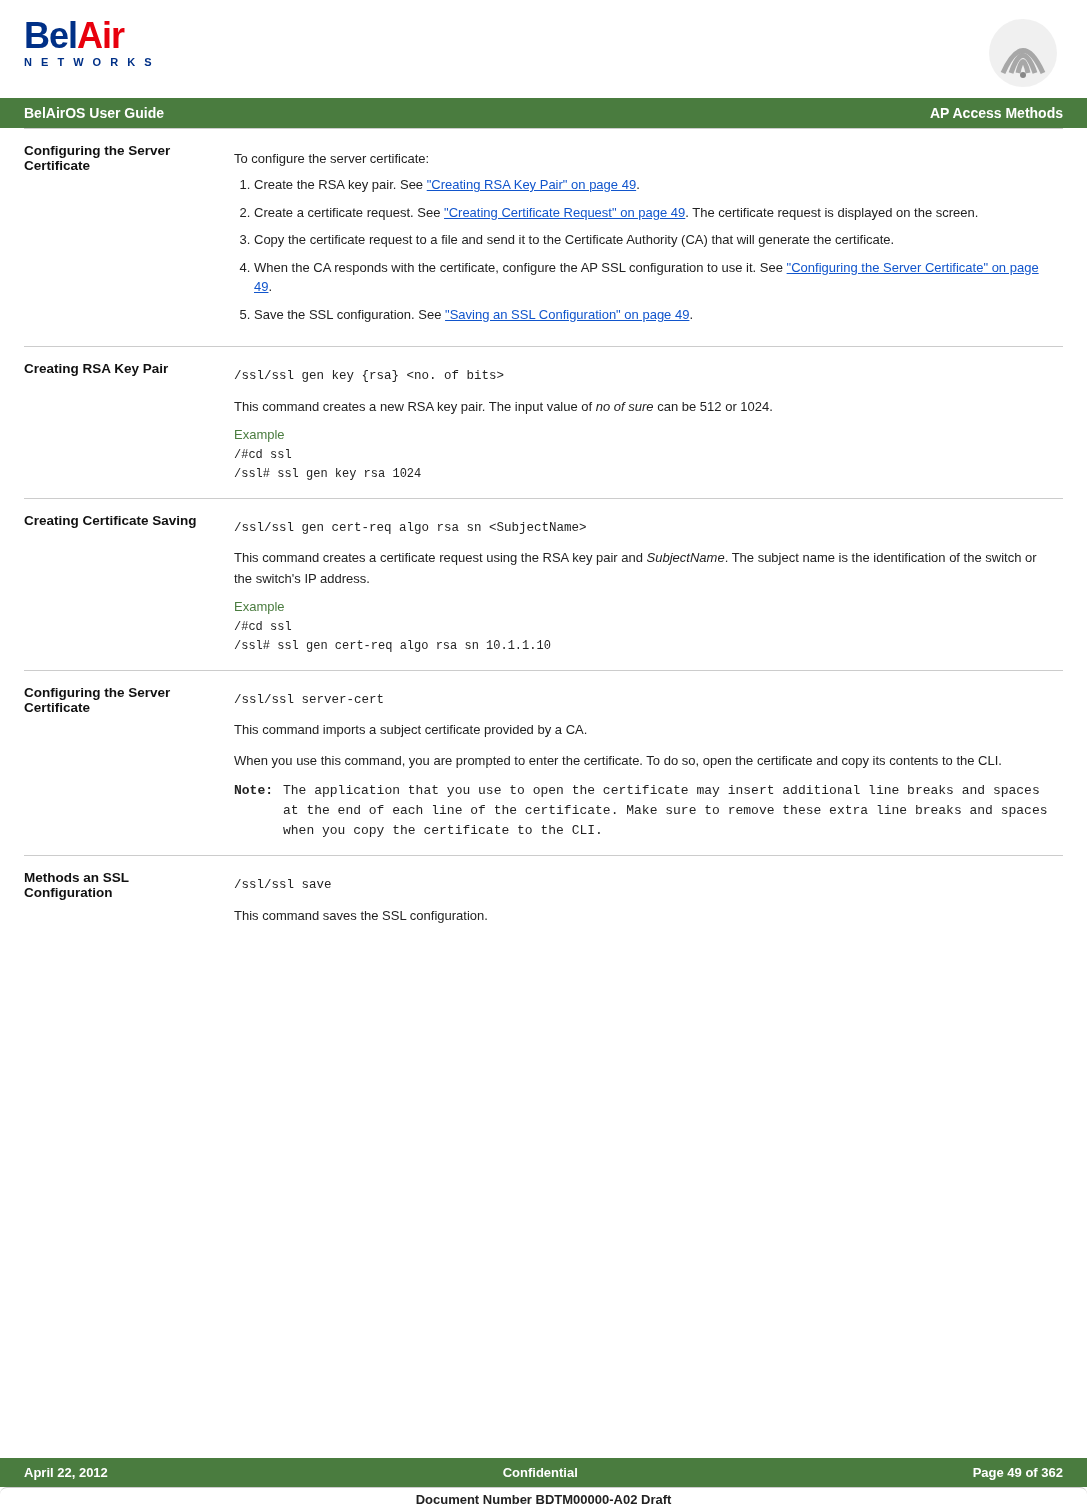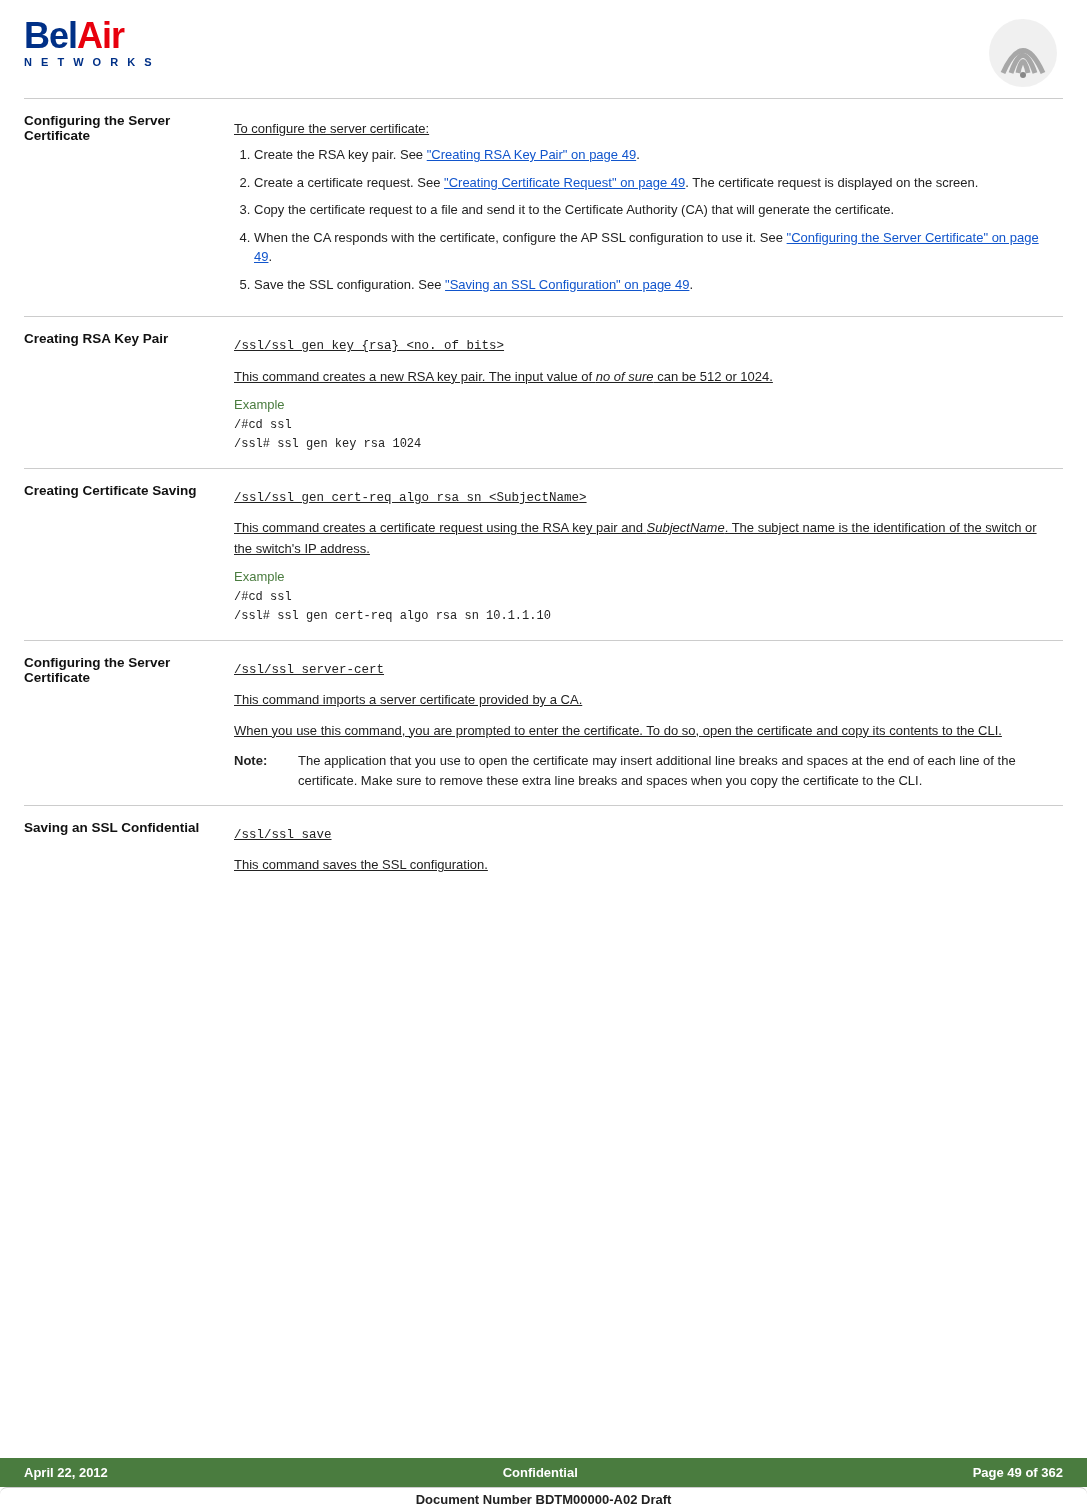--- a/index.html
+++ b/index.html
@@ -128,22 +128,23 @@
       font-weight: normal;
       font-size: 13px;
       margin-top: 10px;
       display: block;
     }
 
     
     .note-block {
       display: flex;
       margin-top: 10px;
-      gap: 22px;
+      gap: 7px;
       line-height: 1.5;
+      font-family: Liberation Mono, monospace;
     }
 
     .note-label {
       font-weight: bold;
       font-size: 13px;
       min-width: 42px;
     }
 
     .note-text {
       font-size: 13px;
@@ -183,21 +184,20 @@
       border-radius: 7px;
     }
 
     .main-wrapper {
       padding-bottom: 80px;
     }
 
     p {
       line-height: 1.55;
       margin-top: 6px;
-      text-decoration: underline;
     }
 
     .para-gap {
       margin-top: 10px;
     }
   </style>
 </head>
 <body>
 
 <div class="main-wrapper">
@@ -213,20 +213,24 @@
     <svg width="80" height="70" viewBox="0 0 80 70">
       <circle cx="40" cy="35" r="34" fill="#ccc" opacity="0.3"></circle>
 
       <path d="M20,55 Q40,10 60,55" fill="none" stroke="#888" stroke-width="5" opacity="0.7"></path>
       <path d="M28,55 Q40,20 52,55" fill="none" stroke="#888" stroke-width="5" opacity="0.7"></path>
       <path d="M35,55 Q40,32 45,55" fill="none" stroke="#888" stroke-width="5" opacity="0.7"></path>
       <circle cx="40" cy="57" r="3" fill="#888"></circle>
     </svg>
   </div>
 
+  <div class="nav-bar">
+    <span>BelAirOS User Guide</span>
+    <span>AP Access Methods</span>
+  </div>
 
   <div class="content">
     <table class="doc-table">
 
       <tbody>
           <tr class="section-divider">
         <td>
           <strong>Configuring the Server Certificate</strong>
         </td>
         <td>
@@ -279,37 +283,37 @@
         </td>
       </tr>
 
       <tr class="section-divider">
         <td>
           <strong>Configuring the Server Certificate</strong>
         </td>
         <td>
           <p class="code-inline">/ssl/ssl server-cert</p>
           <p class="para-gap">
-            This command imports a server certificate provided by a CA.
+            This command imports a subject certificate provided by a CA.
           </p>
           <p class="para-gap">
             When you use this command, you are prompted to enter the certificate. To do so, open the certificate and copy its contents to the CLI.
           </p>
           <div class="note-block">
             <span class="note-label">Note:</span>
             <span class="note-text">
               The application that you use to open the certificate may insert additional line breaks and spaces at the end of each line of the certificate. Make sure to remove these extra line breaks and spaces when you copy the certificate to the CLI.
             </span>
           </div>
         </td>
       </tr>
 
       <tr class="section-divider">
         <td>
-          <strong>Saving an SSL Confidential</strong>
+          <strong>Methods an SSL Configuration</strong>
         </td>
         <td>
           <p class="code-inline">/ssl/ssl save</p>
           <p class="para-gap">
             This command saves the SSL configuration.
           </p>
         </td>
       </tr>
 
     </tbody>

